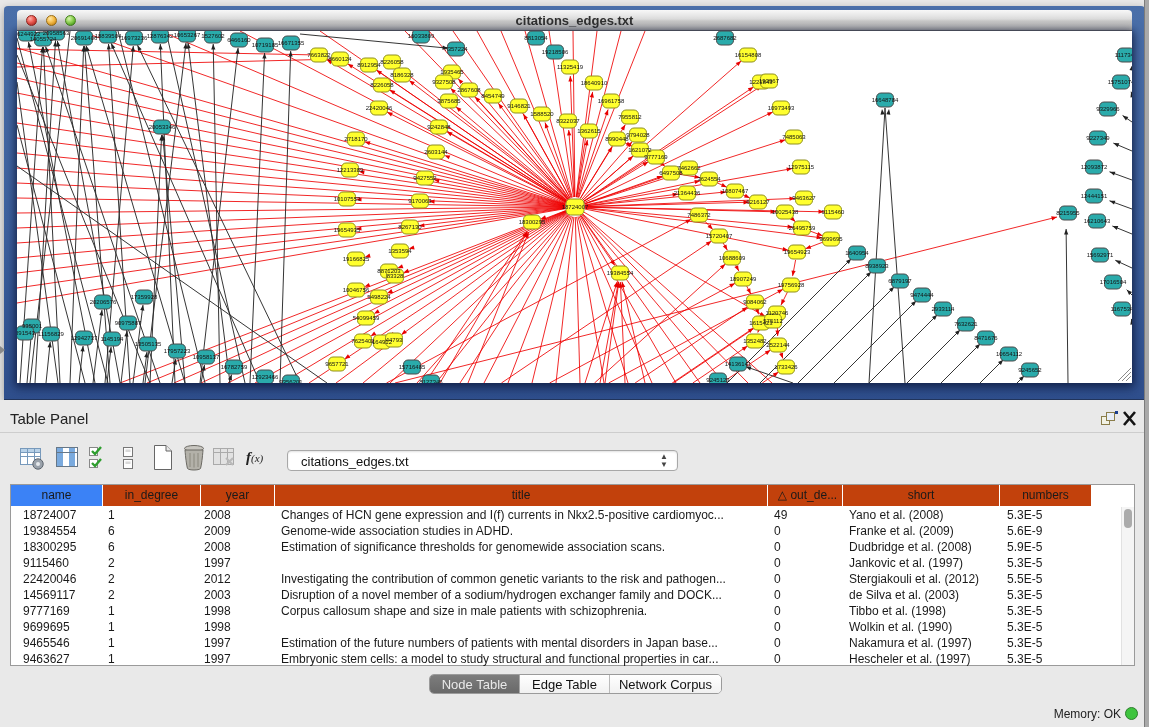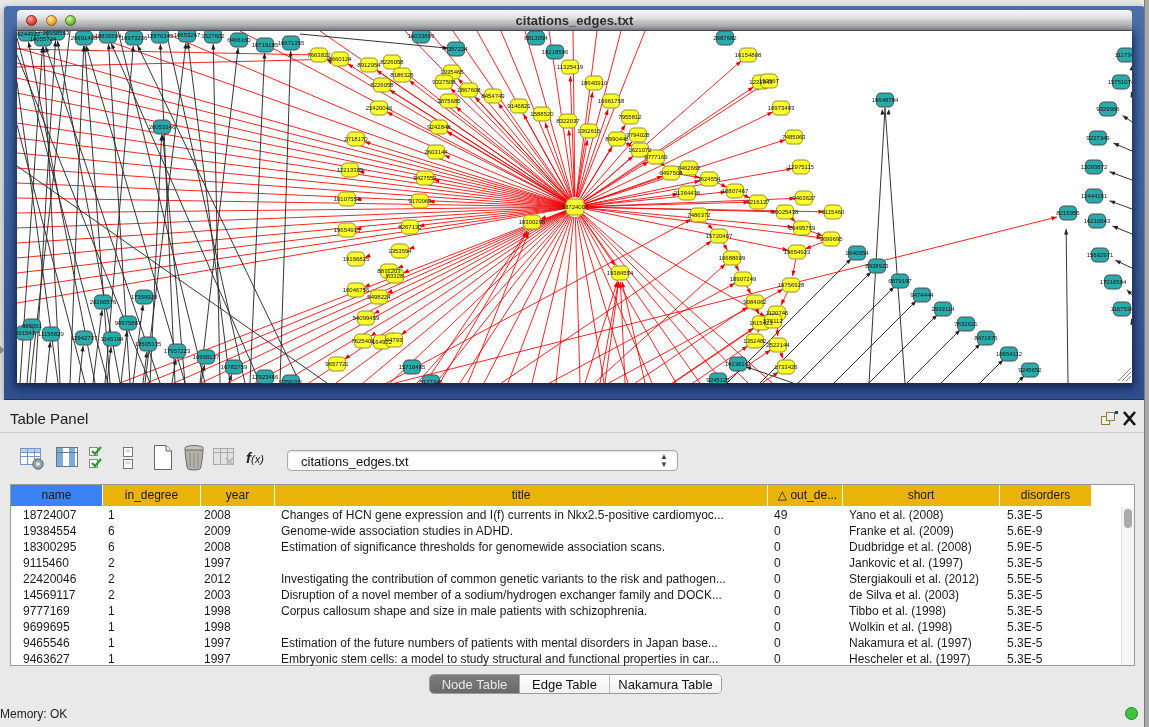--- a/index.html
+++ b/index.html
@@ -21,21 +21,21 @@
 #panel{position:absolute;left:0;top:400px;width:1149px;height:327px;background:#e9e9e9}
 #panelbar{position:absolute;left:0;top:0;width:100%;height:33px;border-bottom:1px solid #cdcdcd}
 #panelbar .t{position:absolute;left:10px;top:10px;font-size:15px;color:#222}
 #dropdown{position:absolute;left:287px;top:450px;width:391px;height:21px;background:#fff;
  border:1px solid #a8a8a8;border-radius:4px;box-shadow:inset 0 1px 2px rgba(0,0,0,.12)}
 #dropdown .txt{position:absolute;left:13px;top:3px;font-size:13px;color:#111}
 #dropdown .ar{position:absolute;right:9px;top:2px;font-size:8px;color:#444;line-height:8px}
 
 #tbl{position:absolute;left:10px;top:484px;width:1125px;height:182px;background:#fff;
  border:1px solid #9a9a9a}
-.hd{position:absolute;top:485px;height:21px;background:#eab308;font-size:12px;color:#1a1a1a;
+.hd{position:absolute;top:485px;height:21px;background:#c2410c;font-size:12px;color:#1a1a1a;
  text-align:center;line-height:21px;border-right:1px solid #fff}
 #h1{left:11px;width:92px;background:#3b82f6}
 #h2{left:103px;width:98px}
 #h3{left:201px;width:74px}
 #h4{left:275px;width:493px}
 #h5{left:768px;width:75px;text-align:center;padding-left:5px}
 #h6{left:843px;width:157px}
 #h7{left:1000px;width:92px}
 .row{position:absolute;left:0;width:1149px;height:16px;font-size:12px;color:#1a1a1a;line-height:16px}
 .row span{position:absolute;white-space:nowrap;overflow:hidden}
@@ -44,21 +44,21 @@
 .c7{left:1007px;width:88px}
 #vsb{position:absolute;left:1121px;top:507px;width:13px;height:158px;background:#f5f5f5;border-left:1px solid #e2e2e2}
 #vsb .th{position:absolute;left:2px;top:2px;width:8px;height:19px;background:#ababab;border-radius:4px}
 
 #tabs{position:absolute;left:429px;top:674px;height:20px;border:1px solid #9b9b9b;
  border-radius:5px;overflow:hidden;display:flex}
 #tabs div{font-size:13px;line-height:19px;text-align:center}
 #tab1{width:89px;background:linear-gradient(#7d7d7d,#696969);color:#e9e9e9}
 #tab2{width:90px;background:linear-gradient(#fff,#f1f1f1);color:#111;border-left:1px solid #a8a8a8}
 #tab3{width:112px;background:linear-gradient(#fff,#f1f1f1);color:#111;border-left:1px solid #bbb}
-#mem{position:absolute;left:0;top:707px;width:1121px;text-align:left;font-size:12px;color:#222}
+#mem{position:absolute;left:0;top:707px;width:1121px;text-align:right;font-size:12px;color:#222}
 #dot{position:absolute;left:1125px;top:707px;width:13px;height:13px;border-radius:50%;
  background:#3ec43e;border:1.5px solid #2e7d2e}
 #rstrip{position:absolute;left:1144px;top:0;width:5px;height:727px;
  background:#a9a9a9;border-left:1px solid #7c7c7c}
 svg.ic{position:absolute}
 </style></head>
 <body>
 <div id="win">
   <div id="titlebar">
       <span class="tl" id="tl1"></span>
@@ -772,34 +772,34 @@
  <ellipse cx="12" cy="4.5" rx="9.5" ry="3" fill="#c8c6c0" stroke="#6b6963"></ellipse>
  <path d="M3 6 C3.5 13 4.5 21 5.5 24.5 C7 26.5 17 26.5 18.5 24.5 C19.5 21 20.5 13 21 6 Z" fill="#b3b1a9" stroke="#6b6963"></path>
  <path d="M8 9 V23 M12 9.5 V23.5 M16 9 V23" stroke="#8b897f" fill="none"></path>
 </svg>
 <svg class="ic" style="left:212px;top:446px" width="25" height="24">
  <rect x="1.5" y="2.5" width="20" height="16" fill="#e2e2e2" stroke="#aaa"></rect>
  <path d="M1.5 6.5 H21.5 M8.5 2.5 V18.5 M15.5 2.5 V18.5" stroke="#aaa" fill="none"></path>
  <path d="M14 12 l7 7 M21 12 l-7 7" stroke="#b9b9b9" stroke-width="2"></path>
 </svg>
 <div style="position:absolute;left:246px;top:449px;font-size:15px;font-style:italic;
- font-family:Liberation Sans, sans-serif;color:#222"><b>f</b><span style="font-size:11px">(x)</span></div>
+ font-family:Liberation Serif, serif;color:#222"><b>f</b><span style="font-size:11px">(x)</span></div>
 <div id="dropdown">
     <span class="txt">citations_edges.txt</span>
  <span class="ar">▲<br>▼</span>
   </div>
 
 <div id="tbl"></div>
 <div class="hd" id="h1">name</div>
 <div class="hd" id="h2">in_degree</div>
 <div class="hd" id="h3">year</div>
 <div class="hd" id="h4">title</div>
 <div class="hd" id="h5">△ out_de...</div>
 <div class="hd" id="h6">short</div>
-<div class="hd" id="h7">disorders</div>
+<div class="hd" id="h7">numbers</div>
 <div class="row" style="top:507px">
     <span class="c1">18724007</span>
     <span class="c2">1</span>
     <span class="c3">2008</span>
     <span class="c4">Changes of HCN gene expression and I(f) currents in Nkx2.5-positive cardiomyoc...</span>
     <span class="c5">49</span>
     <span class="c6">Yano et al. (2008)</span>
     <span class="c7">5.3E-5</span>
   </div>
 <div class="row" style="top:523px">
@@ -853,21 +853,21 @@
     <span class="c4">Corpus callosum shape and size in male patients with schizophrenia.</span>
     <span class="c5">0</span>
     <span class="c6">Tibbo et al. (1998)</span>
     <span class="c7">5.3E-5</span>
   </div>
 <div class="row" style="top:619px">
     <span class="c1">9699695</span>
     <span class="c2">1</span>
     <span class="c3">1998</span>
     <span class="c5">0</span>
-    <span class="c6">Wolkin et al. (1998)</span>
+    <span class="c6">Wolkin et al. (1990)</span>
     <span class="c7">5.3E-5</span>
   </div>
 <div class="row" style="top:635px">
     <span class="c1">9465546</span>
     <span class="c2">1</span>
     <span class="c3">1997</span>
     <span class="c4">Estimation of the future numbers of patients with mental disorders in Japan base...</span>
     <span class="c5">0</span>
     <span class="c6">Nakamura et al. (1997)</span>
     <span class="c7">5.3E-5</span>
@@ -880,17 +880,17 @@
     <span class="c5">0</span>
     <span class="c6">Hescheler et al. (1997)</span>
     <span class="c7">5.3E-5</span>
   </div>
 <div id="vsb">
     <div class="th"></div>
   </div>
 <div id="tabs">
     <div id="tab1">Node Table</div>
     <div id="tab2">Edge Table</div>
-    <div id="tab3">Nakamura Table</div>
+    <div id="tab3">Network Corpus</div>
   </div>
 <div id="mem">Memory: OK</div>
 <div id="dot"></div>
 <div id="rstrip"></div>
 <div style="position:absolute;left:0px;top:346px;width:0;height:0;border-top:4px solid transparent;border-bottom:4px solid transparent;border-left:5px solid #8a8a8a"></div>
 </body></html>

